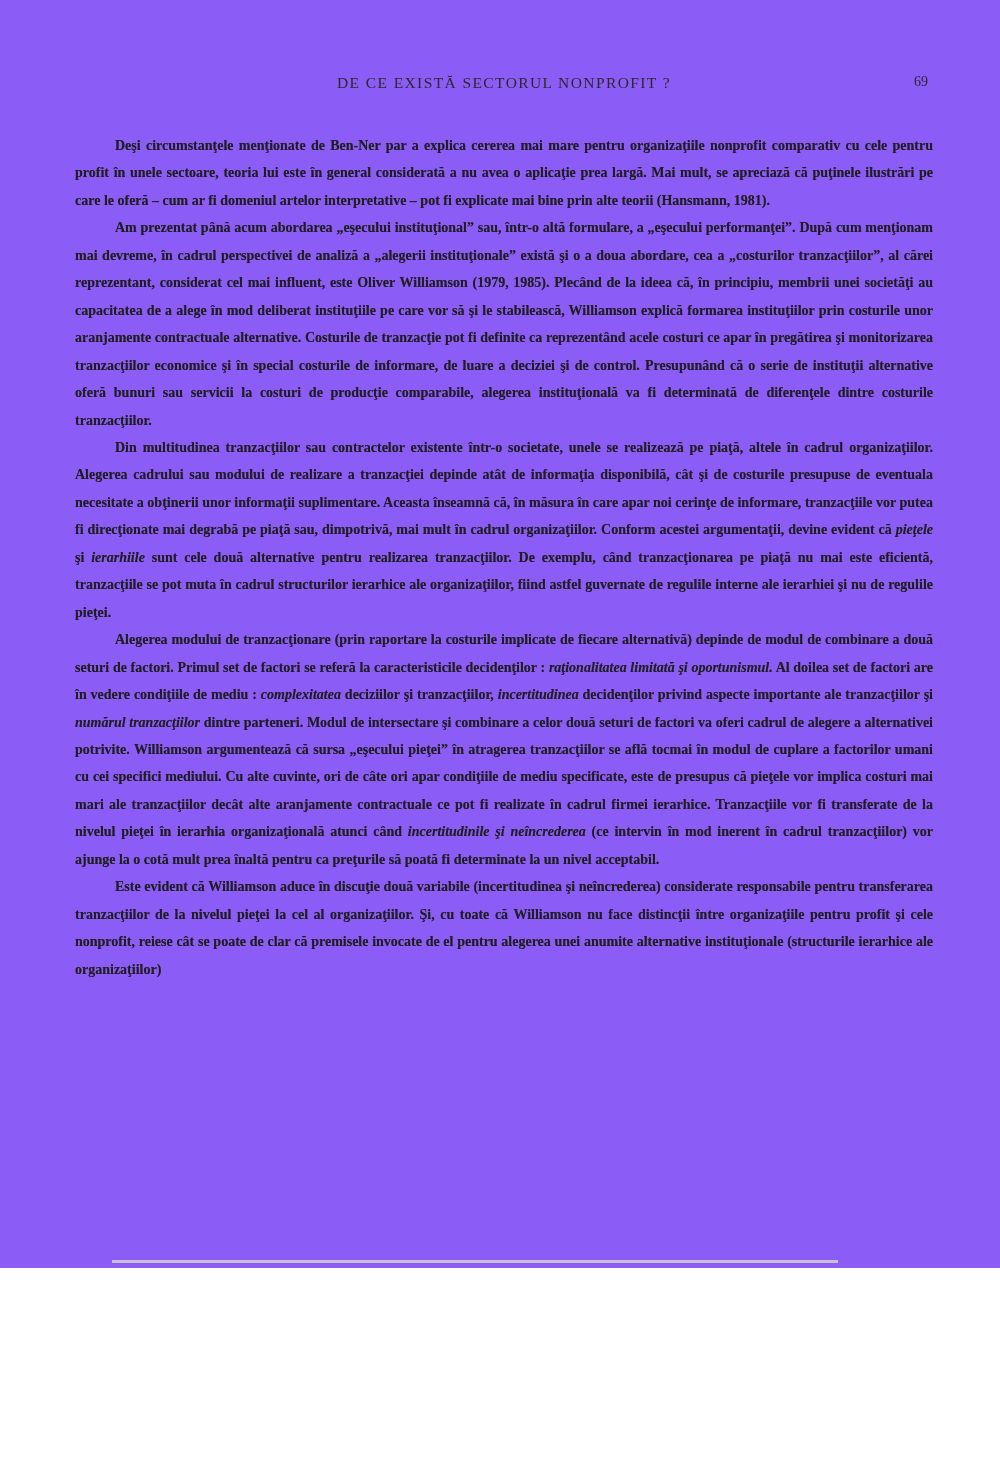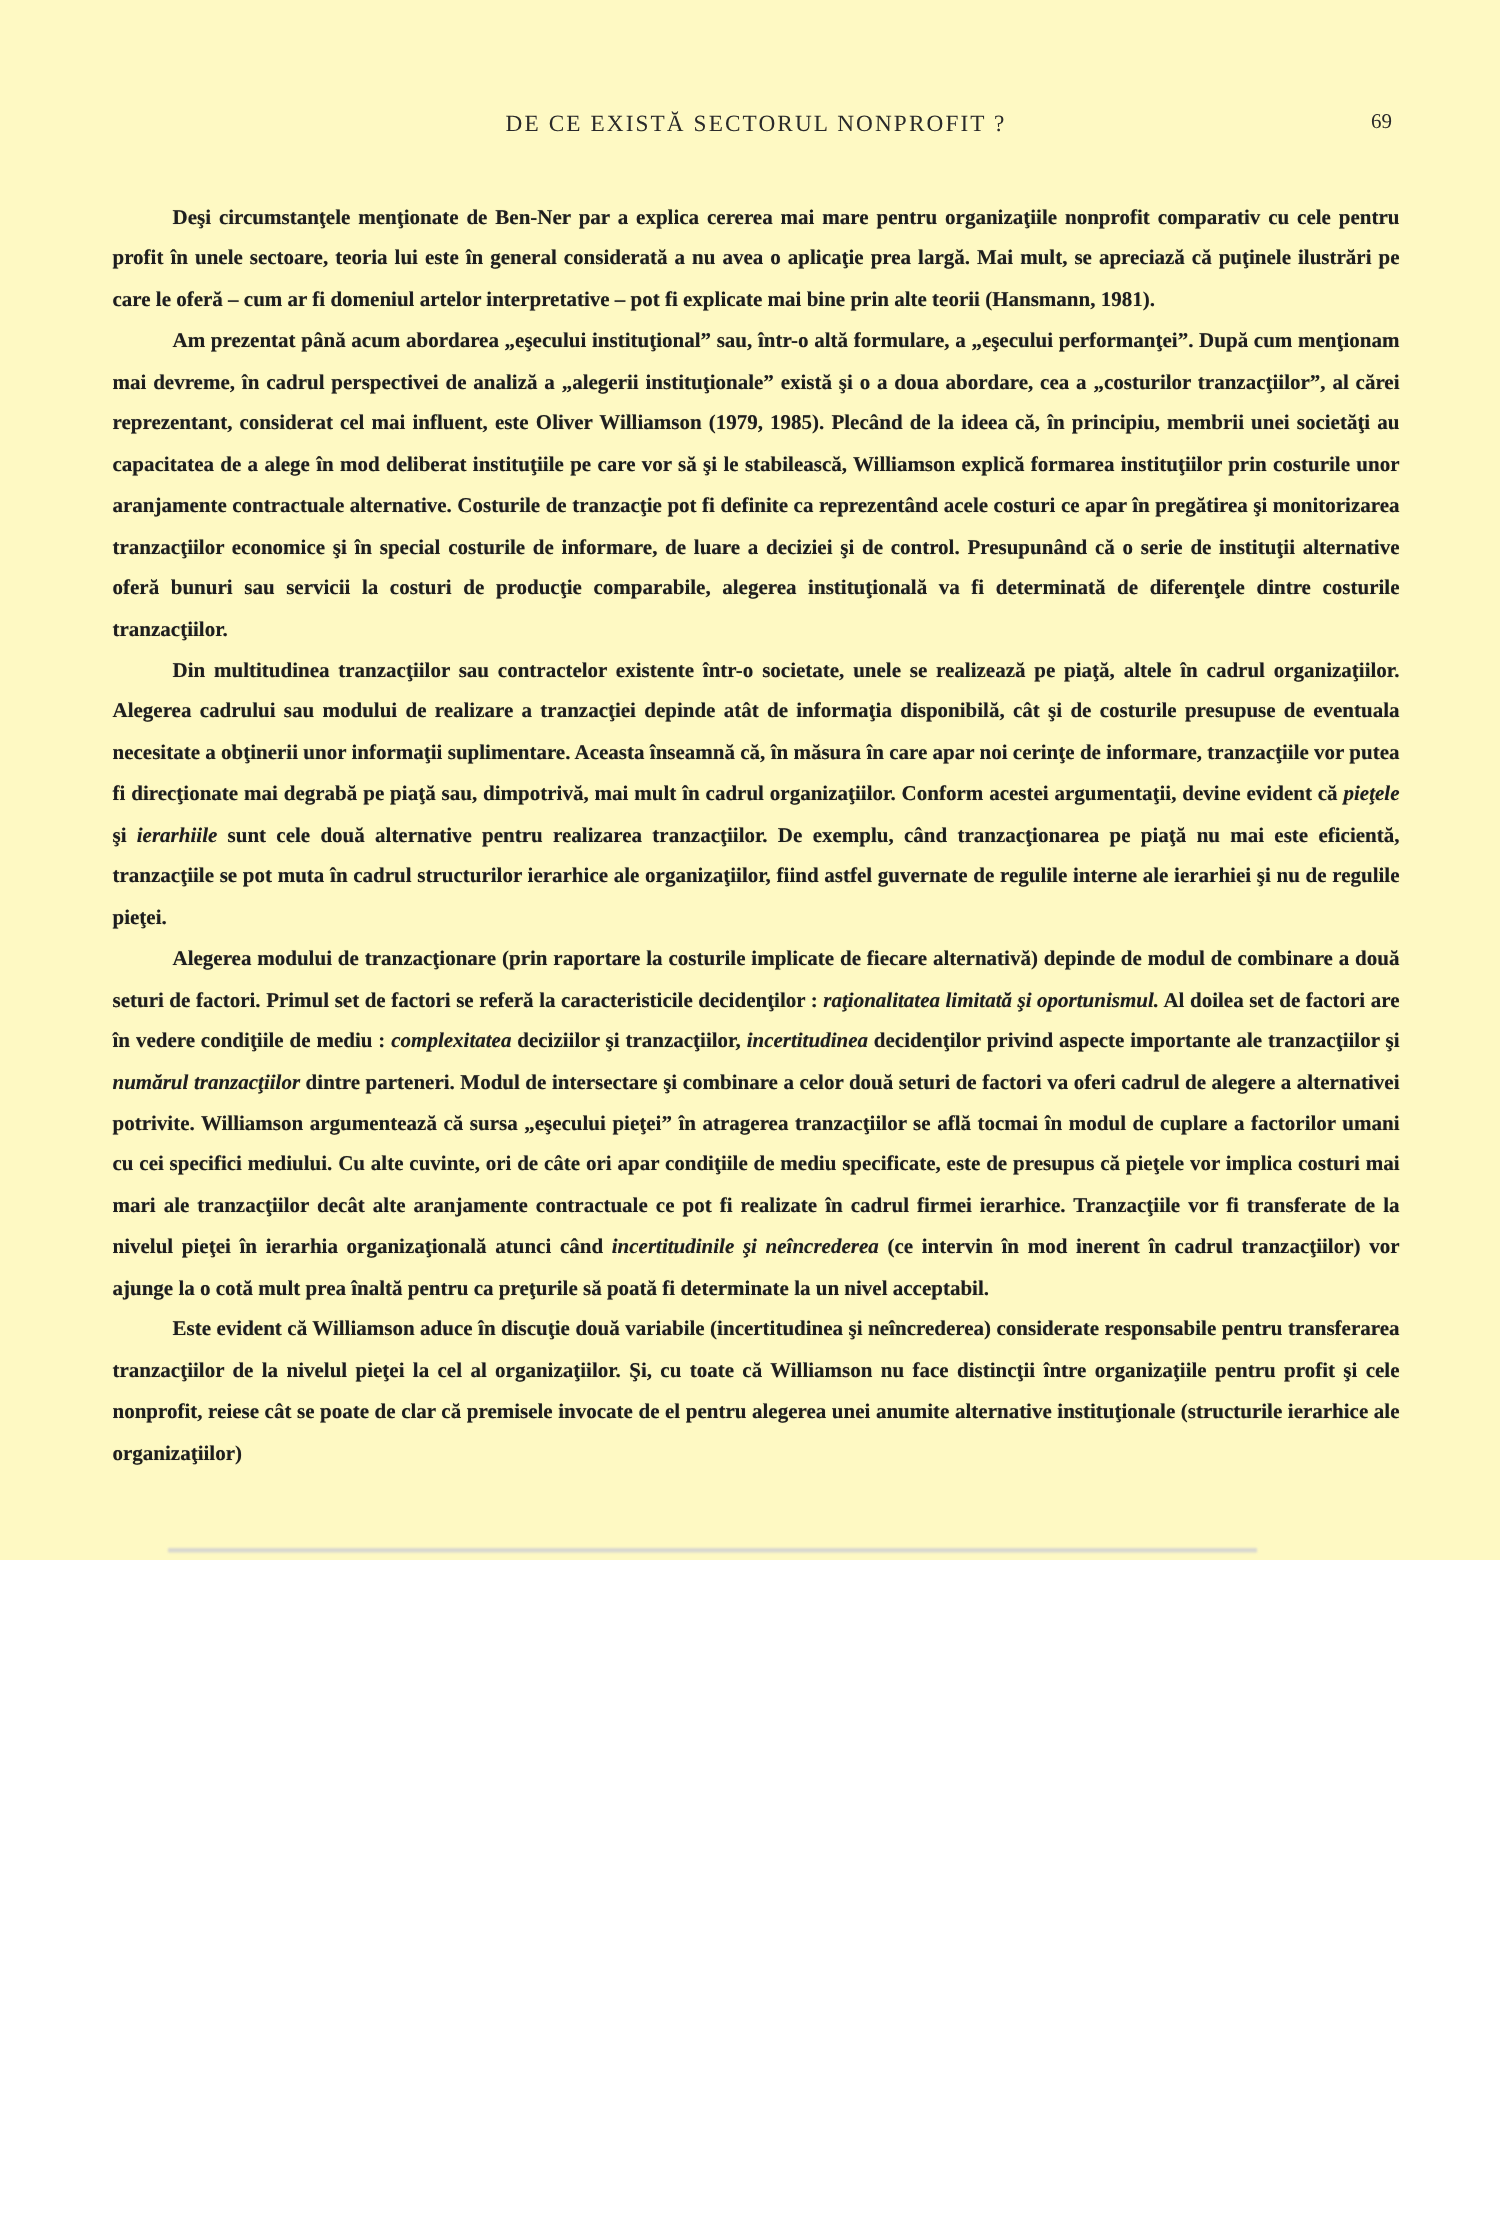--- a/index.html
+++ b/index.html
@@ -3,22 +3,22 @@
 <meta charset="utf-8">
 <style>
   html, body {
     margin: 0;
     padding: 0;
     background: #ffffff;
   }
   .book-page {
     position: relative;
     width: 1000px;
-    height: 1040px;
-    background: #fef9c3;
+    height: 1268px;
+    background: #8b5cf6;
     font-family: "Liberation Serif", "DejaVu Serif", serif;
     color: #222222;
     overflow: hidden;
   }
   .running-head {
     position: absolute;
     top: 74px;
     left: 75px;
     width: 858px;
     text-align: center;

